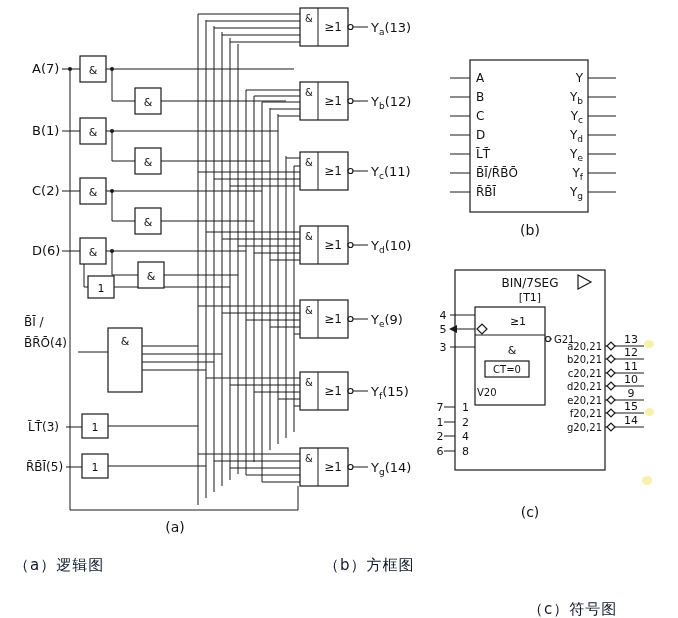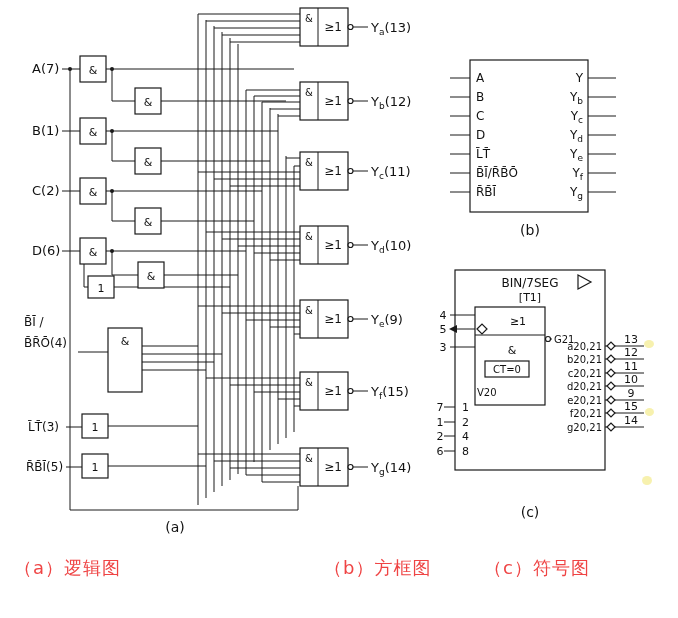--- a/index.html
+++ b/index.html
@@ -6,21 +6,21 @@
   #root{position:relative;width:678px;height:618px;background:#fff;
         font-family:"DejaVu Sans","Liberation Sans",sans-serif;overflow:hidden;}
   #root svg{position:absolute;overflow:visible;}
   .wire{fill:none;stroke:#1a1a1a;stroke-width:1;}
   .box{fill:#ffffff;stroke:#1a1a1a;stroke-width:1.2;}
   .ink{fill:#1a1a1a;}
   svg text{fill:#111;font-size:12px;font-family:"DejaVu Sans","Liberation Sans",sans-serif;}
   .t10{font-size:10px}.t11{font-size:11px}.t12{font-size:12px}.t13{font-size:13px}.t14{font-size:14px}
   .sub{font-size:9px}
   .mid{text-anchor:middle}.end{text-anchor:end}
-  .cap{position:absolute;top:556px;font-size:18px;color:#ef4444;letter-spacing:1px;white-space:nowrap;text-align:center;}
+  .cap{position:absolute;top:556px;font-size:15px;color:#0f172a;letter-spacing:1px;white-space:nowrap;text-align:center;}
   .artifact{position:absolute;background:#efe45e;opacity:.5;border-radius:50%;}
 </style>
 </head>
 <body>
 
 <div id="root">
 
   <svg id="svg-a" style="left:0;top:0;" width="440" height="545" viewBox="0 0 440 545">
 
     <g>
@@ -257,15 +257,15 @@
 
     <text class="t14 mid" x="100" y="262">(c)</text>
   </svg>
 
   <div class="artifact" style="left:644px;top:340px;width:10px;height:8px;"></div>
   <div class="artifact" style="left:645px;top:408px;width:9px;height:8px;"></div>
   <div class="artifact" style="left:642px;top:476px;width:10px;height:9px;"></div>
 
   <div class="cap" style="left:14px;">（a）逻辑图</div>
   <div class="cap" style="left:276px;margin-left:48px;">（b）方框图</div>
-  <div class="cap" style="left:484px;">（c）符号图</div>
+  <div class="cap" style="left:528px;margin-top:44px;">（c）符号图</div>
 
 </div>
 
 </body></html>

